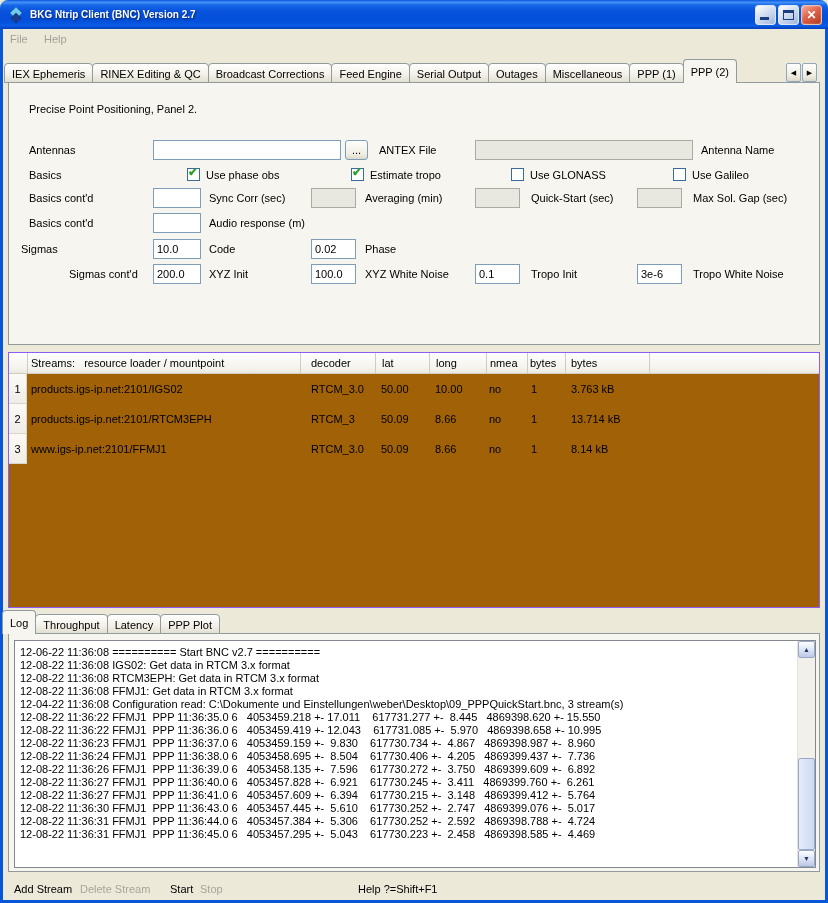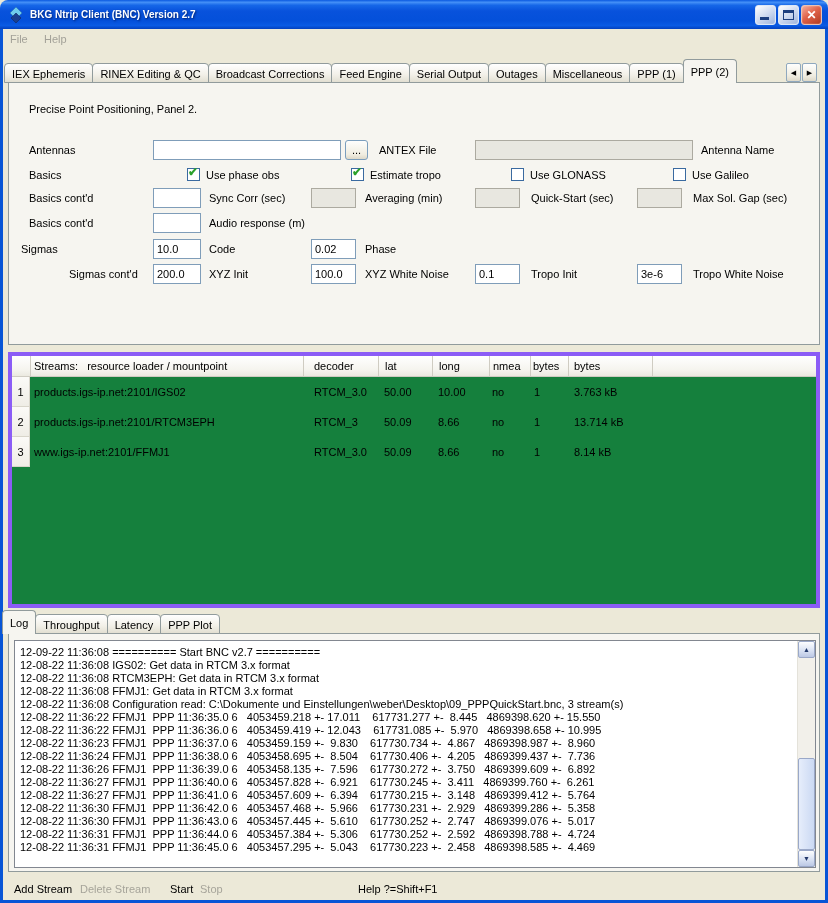--- a/index.html
+++ b/index.html
@@ -67,21 +67,21 @@
     position:absolute; box-sizing:border-box; height:20px;
     background:linear-gradient(#FEFEFD,#F0EDE0 75%,#DDD8C8);
     border:1px solid #7B9EBD; border-radius:3px; font-family:"Liberation Sans",sans-serif;
     font-size:11px; text-align:center; line-height:16px; padding:0;
   }
   .cb { position:absolute; width:13px; height:13px; box-sizing:border-box; background:#fff; border:1px solid #3A6AA0; }
   .cb .check { display:none; position:absolute; left:0px; top:-4px; font-size:12px; font-weight:bold; color:#2BA12B; }
   .cb.checked .check { display:block; }
   
   .streams { position:absolute; left:8px; top:352px; width:812px; height:256px; box-sizing:border-box;
-    background:#15803d; border:4px solid #8b5cf6; }
+    background:#a16207; border:1px solid #8b5cf6; }
   .st-header { position:absolute; left:0; top:0; right:0; height:20px;
     background:linear-gradient(#FFFFFF,#F5F4EE 70%,#EBE9E0); border-bottom:1px solid #CFCCC2; }
   .st-h { position:absolute; top:0; line-height:20px; white-space:pre; }
   .st-sep { position:absolute; top:0; width:1px; height:20px; background:#CFCCC2; }
   .st-row { position:absolute; left:0; right:0; height:30px; }
   .st-gutter { position:absolute; left:0; top:0; width:18px; height:30px; box-sizing:border-box;
     background:linear-gradient(#FBFAF7,#EFEDE6); border-right:1px solid #D8D5CA; border-bottom:1px solid #D8D5CA;
     text-align:center; line-height:30px; }
   .st-c { position:absolute; top:0; line-height:30px; white-space:nowrap; }
   
@@ -255,33 +255,32 @@
   <div class="tabbar" style="left:2px; top:611px; height:23px;">
     <span class="tab selected">Log</span>
     <span class="tab">Throughput</span>
     <span class="tab">Latency</span>
     <span class="tab">PPP Plot</span>
   </div>
 
   <div class="pane" style="left:8px; top:633px; width:812px; height:239px;">
     <div class="log-box">
       <div class="log-lines">
-        <div class="log-line">12-09-22 11:36:08 ========== Start BNC v2.7 ==========</div>
+        <div class="log-line">12-06-22 11:36:08 ========== Start BNC v2.7 ==========</div>
         <div class="log-line">12-08-22 11:36:08 IGS02: Get data in RTCM 3.x format</div>
         <div class="log-line">12-08-22 11:36:08 RTCM3EPH: Get data in RTCM 3.x format</div>
         <div class="log-line">12-08-22 11:36:08 FFMJ1: Get data in RTCM 3.x format</div>
-        <div class="log-line">12-08-22 11:36:08 Configuration read: C:\Dokumente und Einstellungen\weber\Desktop\09_PPPQuickStart.bnc, 3 stream(s)</div>
+        <div class="log-line">12-04-22 11:36:08 Configuration read: C:\Dokumente und Einstellungen\weber\Desktop\09_PPPQuickStart.bnc, 3 stream(s)</div>
         <div class="log-line">12-08-22 11:36:22 FFMJ1  PPP 11:36:35.0 6   4053459.218 +- 17.011    617731.277 +-  8.445   4869398.620 +- 15.550</div>
         <div class="log-line">12-08-22 11:36:22 FFMJ1  PPP 11:36:36.0 6   4053459.419 +- 12.043    617731.085 +-  5.970   4869398.658 +- 10.995</div>
         <div class="log-line">12-08-22 11:36:23 FFMJ1  PPP 11:36:37.0 6   4053459.159 +-  9.830    617730.734 +-  4.867   4869398.987 +-  8.960</div>
         <div class="log-line">12-08-22 11:36:24 FFMJ1  PPP 11:36:38.0 6   4053458.695 +-  8.504    617730.406 +-  4.205   4869399.437 +-  7.736</div>
         <div class="log-line">12-08-22 11:36:26 FFMJ1  PPP 11:36:39.0 6   4053458.135 +-  7.596    617730.272 +-  3.750   4869399.609 +-  6.892</div>
         <div class="log-line">12-08-22 11:36:27 FFMJ1  PPP 11:36:40.0 6   4053457.828 +-  6.921    617730.245 +-  3.411   4869399.760 +-  6.261</div>
         <div class="log-line">12-08-22 11:36:27 FFMJ1  PPP 11:36:41.0 6   4053457.609 +-  6.394    617730.215 +-  3.148   4869399.412 +-  5.764</div>
-        <div class="log-line">12-08-22 11:36:30 FFMJ1  PPP 11:36:42.0 6   4053457.468 +-  5.966    617730.231 +-  2.929   4869399.286 +-  5.358</div>
         <div class="log-line">12-08-22 11:36:30 FFMJ1  PPP 11:36:43.0 6   4053457.445 +-  5.610    617730.252 +-  2.747   4869399.076 +-  5.017</div>
         <div class="log-line">12-08-22 11:36:31 FFMJ1  PPP 11:36:44.0 6   4053457.384 +-  5.306    617730.252 +-  2.592   4869398.788 +-  4.724</div>
         <div class="log-line">12-08-22 11:36:31 FFMJ1  PPP 11:36:45.0 6   4053457.295 +-  5.043    617730.223 +-  2.458   4869398.585 +-  4.469</div>
       </div>
       <div class="scrollbar">
         <div class="sb-btn up"><span>▲</span></div>
         <div class="sb-thumb"></div>
         <div class="sb-btn down"><span>▼</span></div>
       </div>
     </div>

